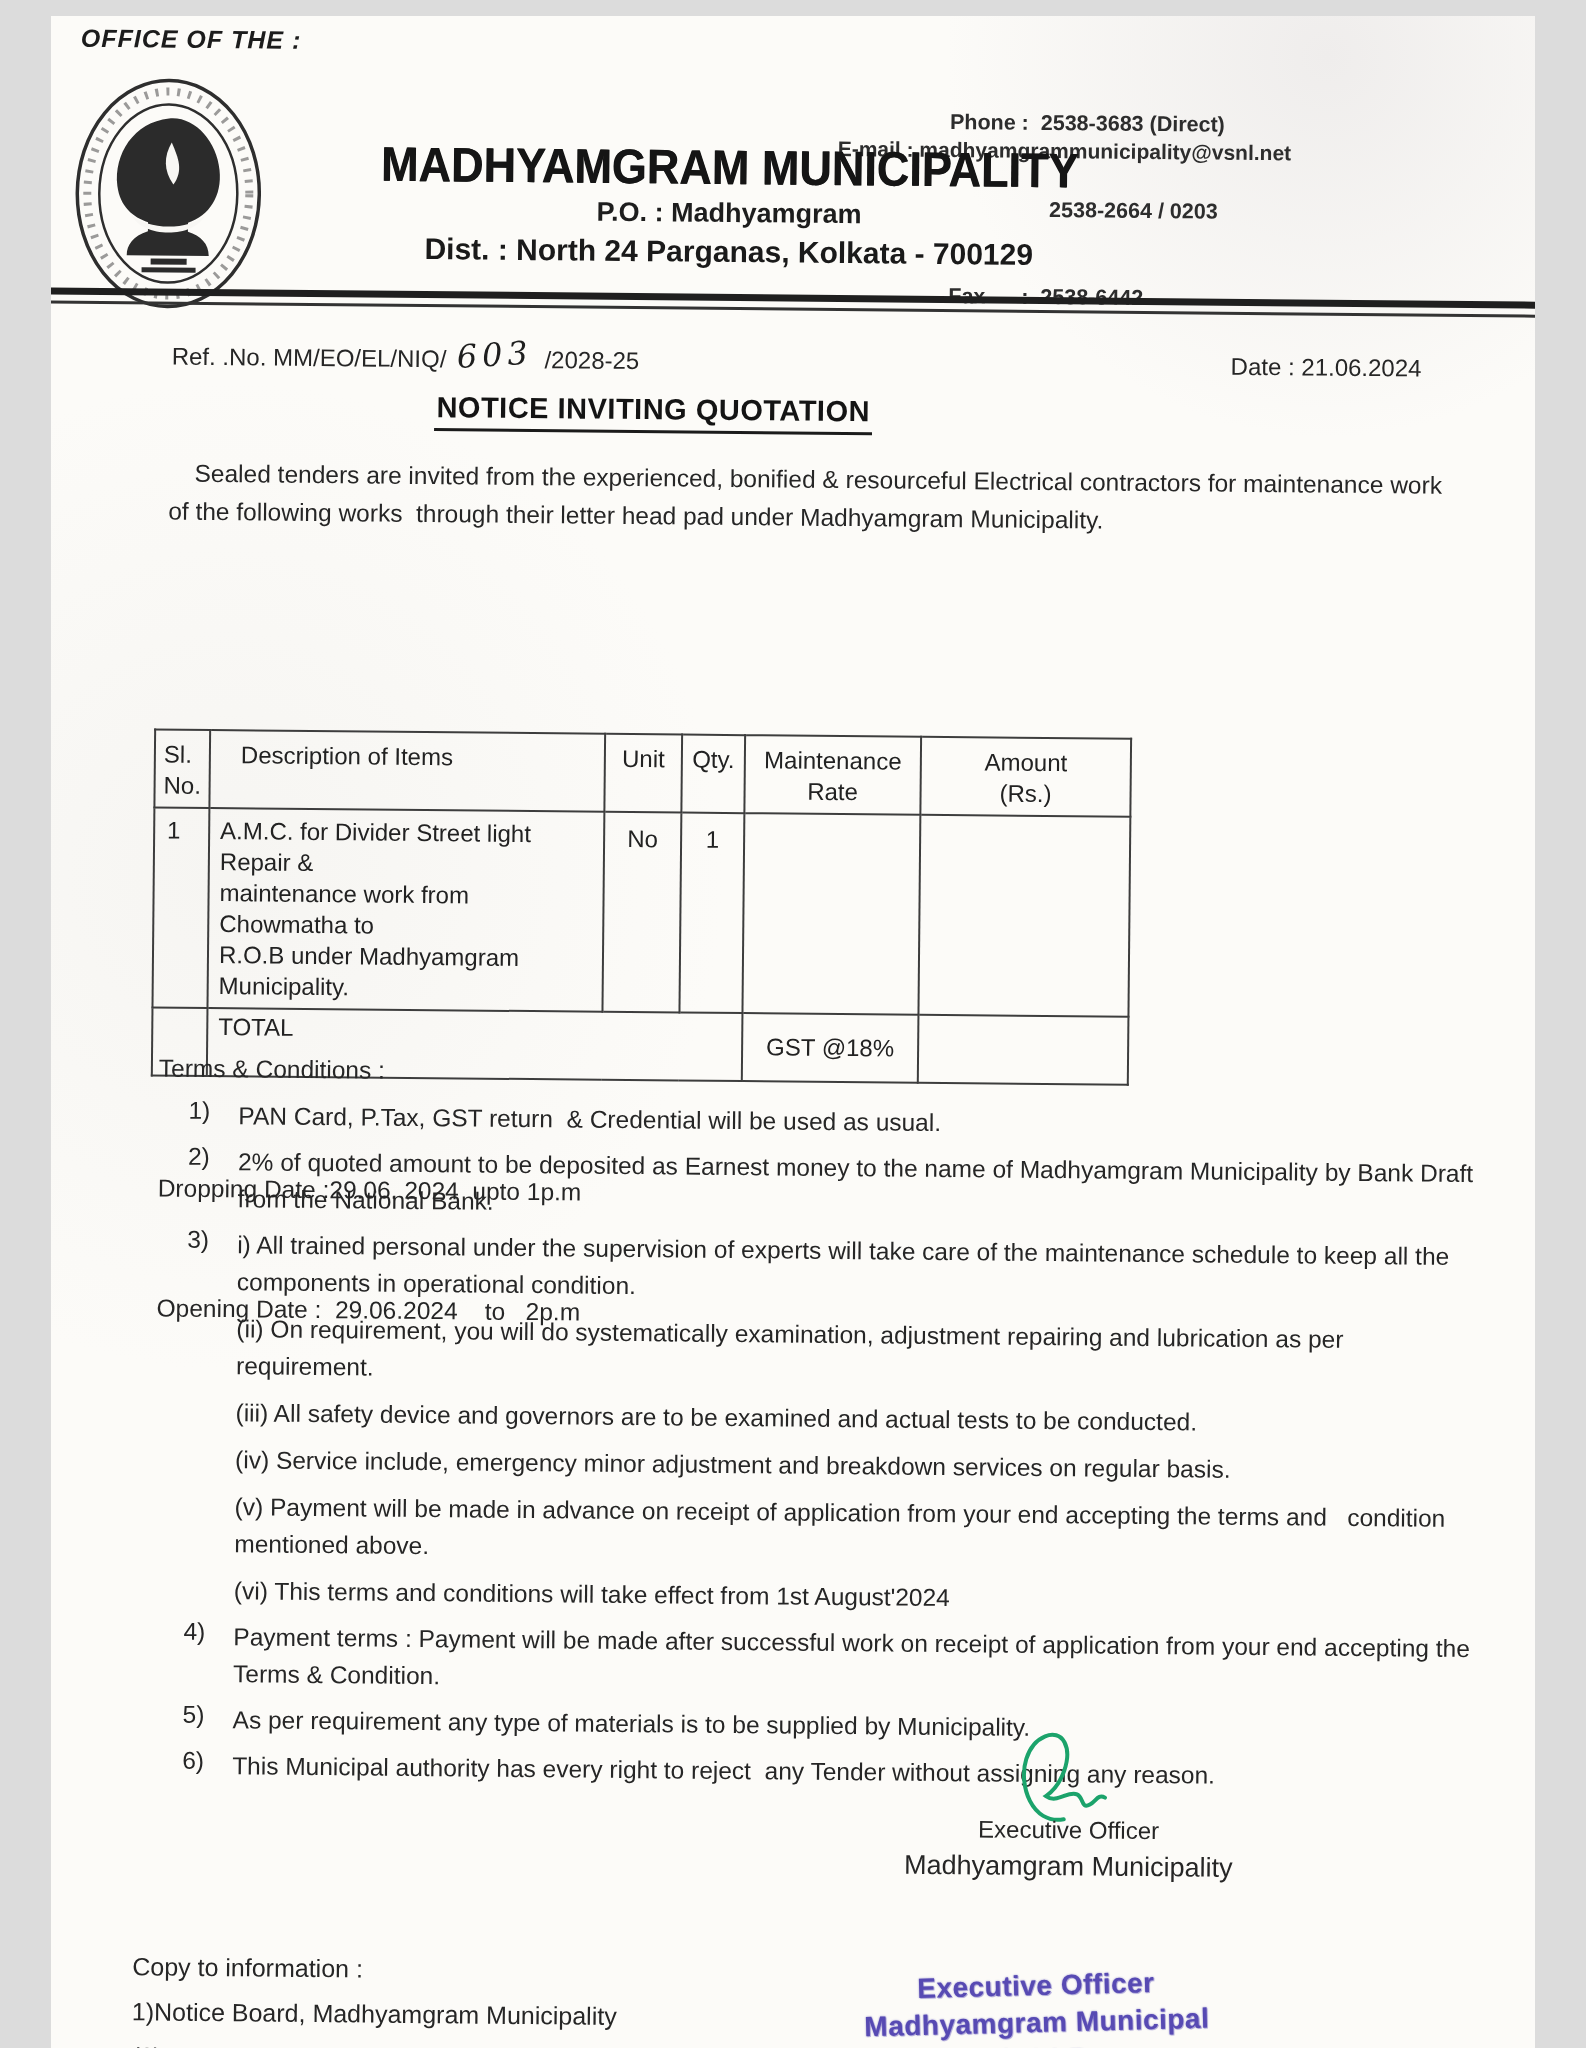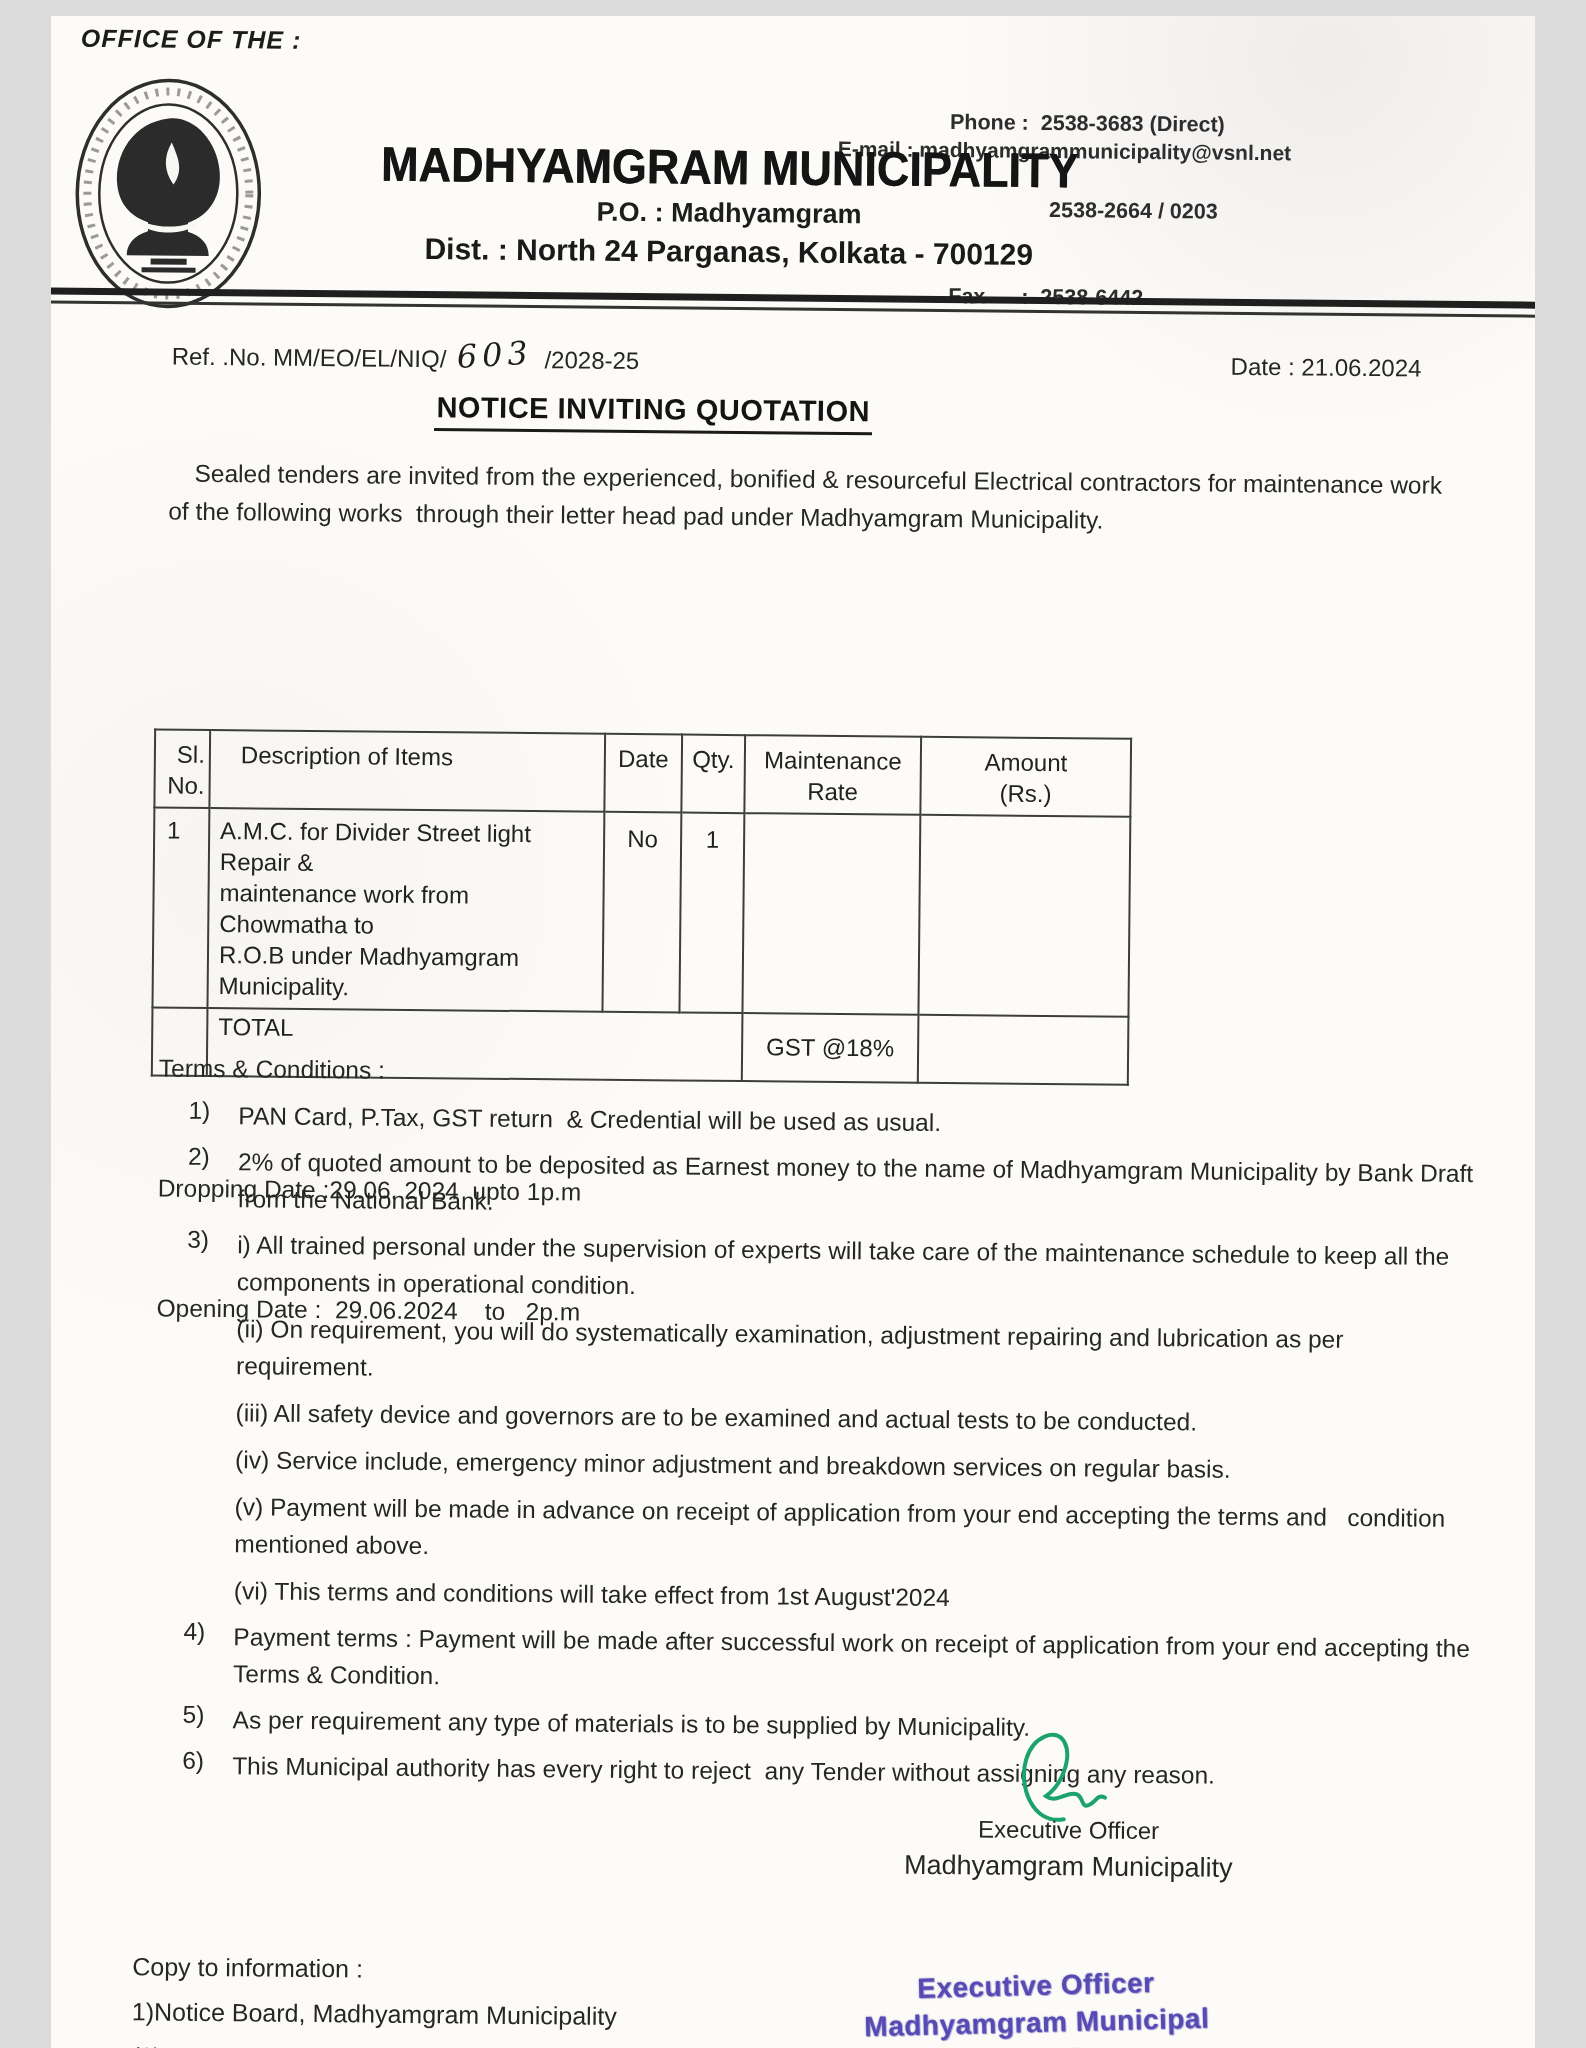--- a/index.html
+++ b/index.html
@@ -38,21 +38,21 @@
   .title{display:inline-block;font-size:29px;font-weight:bold;letter-spacing:0.5px;
     border-bottom:3px solid #1b1b1b;padding:0 2px 4px;color:#141414;}
 
   .intro{position:absolute;left:122px;top:438px;width:1292px;font-size:24.5px;line-height:38px;
     text-indent:26px;white-space:pre-wrap;margin:0;}
 
   .quote-table{position:absolute;left:110px;top:712px;border-collapse:collapse;table-layout:fixed;
     font-size:24px;color:#222;}
   .quote-table th,.quote-table td{border:2px solid #3d3d3d;}
   .quote-table th{font-weight:normal;white-space:pre-line;padding:8px 4px 6px;line-height:31px;vertical-align:top;}
-  .th-sl{text-align:right;padding-left:8px !important;}
+  .th-sl{text-align:left;padding-left:8px !important;}
   .th-desc{text-align:left;padding-left:30px !important;}
   .td-sl{vertical-align:top;text-align:left;padding:8px 0 0 12px;height:112px;}
   .td-desc{vertical-align:top;padding:6px 10px;line-height:31px;white-space:pre-line;}
   .td-center{vertical-align:top;text-align:center;padding-top:12px;}
   .total-row td{height:58px;}
   .td-total{vertical-align:top;padding:4px 10px;}
   .td-gst{text-align:center;vertical-align:middle;}
 
   .terms{position:absolute;left:118px;top:952px;font-size:24.5px;line-height:40px;white-space:pre;}
 
@@ -125,21 +125,21 @@
           <col style="width:77px">
         <col style="width:63px">
           <col style="width:176px">
           <col style="width:210px">
       </colgroup>
       <thead>
         <tr>
           <th class="th-sl">Sl.
 No.</th>
           <th class="th-desc">Description of Items</th>
-          <th>Date</th>
+          <th>Unit</th>
           <th>Qty.</th>
           <th>Maintenance
 Rate</th>
           <th>Amount
 (Rs.)</th>
         </tr>
       </thead>
       <tbody>
         <tr>
           <td class="td-sl">1</td>

